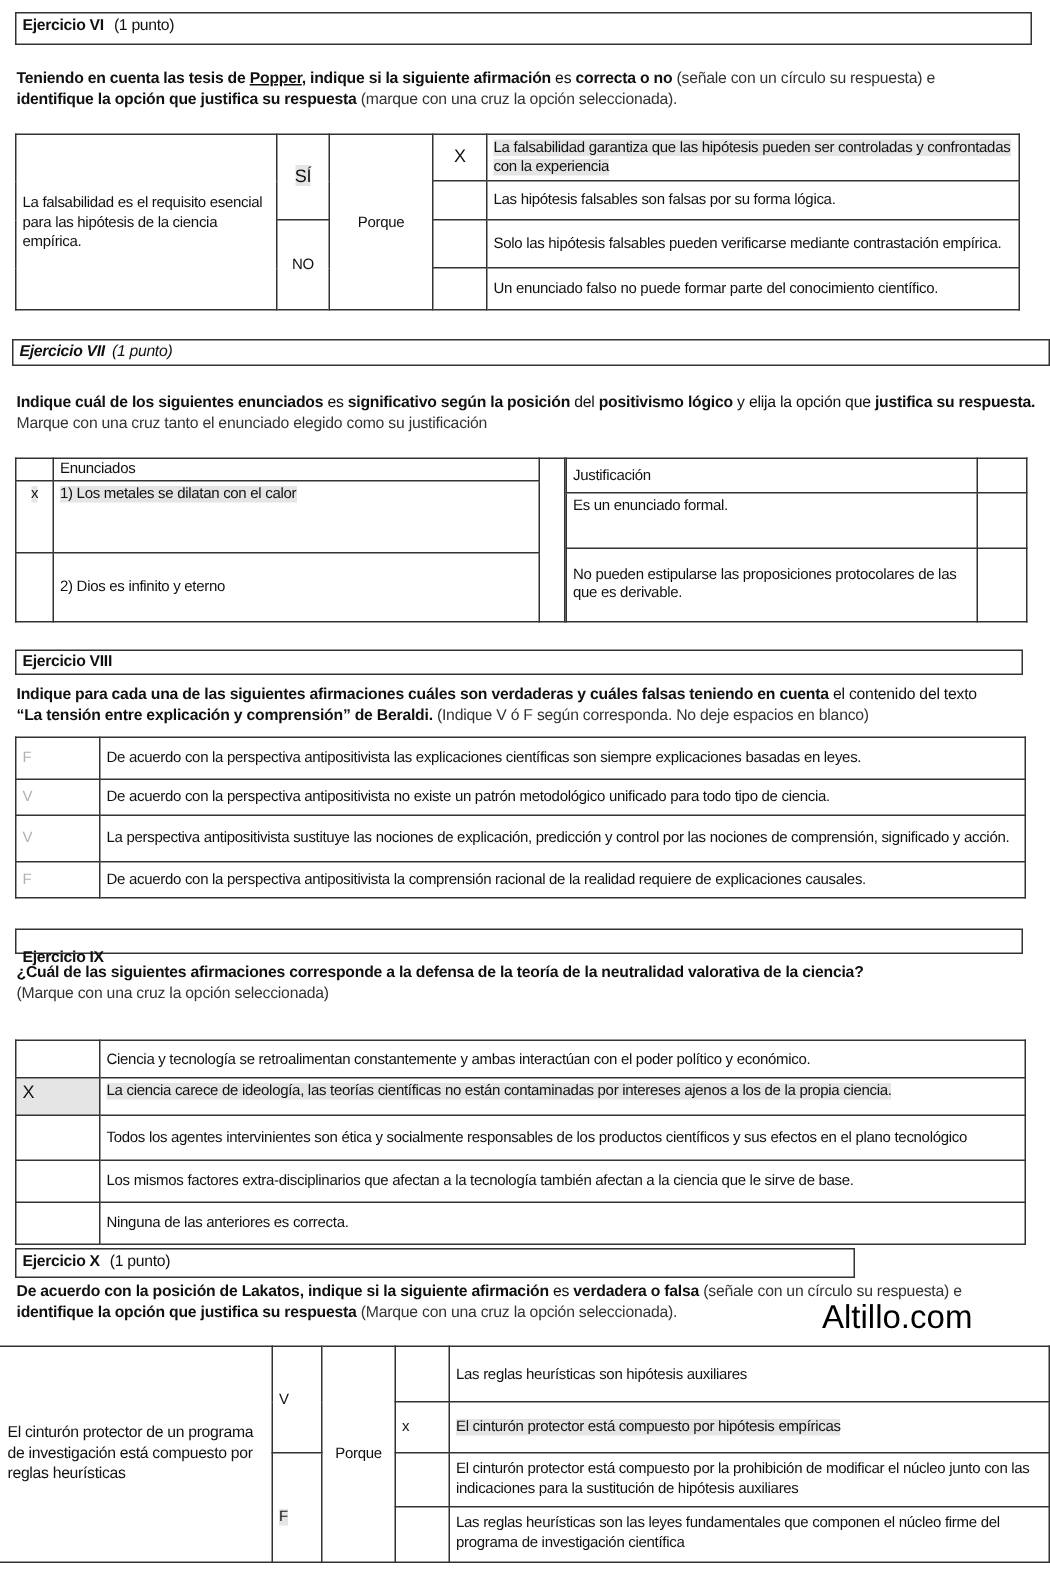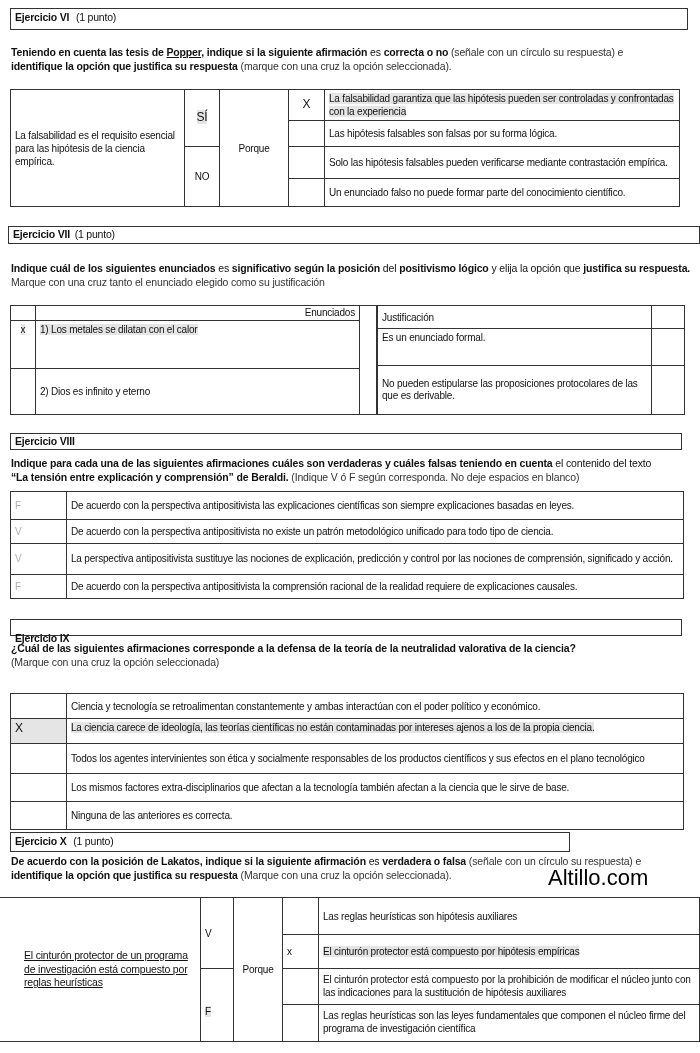--- a/index.html
+++ b/index.html
@@ -58,32 +58,32 @@
     <td class="center mark"></td>
     <td>Solo las hipótesis falsables pueden verificarse mediante contrastación empírica.</td>
   </tr>
   <tr style="height:28px;">
     <td class="center mark"></td>
     <td>Un enunciado falso no puede formar parte del conocimiento científico.</td>
   </tr>
 </tbody>
   </table>
 
-<div class="hdr-box" style="left:8px; top:226px; width:692px; height:18px; padding-top:1px;">
+<div class="hdr-box" style="left:8px; top:226px; width:692px; height:18px; padding-top:1px;font-style:italic;">
   <b>Ejercicio VII</b>
   <span style="margin-left:2px;">(1 punto)</span>
 </div>
 
 <div class="instr" style="left:11px; top:261px; width:685px;">
   <b>Indique cuál de los siguientes enunciados</b><span> es </span><b>significativo según la posición</b><span> del </span><b>positivismo lógico</b><span> y elija la opción que </span><b>justifica su respuesta.</b><span class="light"> Marque con una cruz tanto el enunciado elegido como su justificación</span>
 </div>
 
 <table style="left:10px; top:305px; width:350px; height:110px;">
   <tbody>
-      <tr style="height:14px;text-align:right;">
+      <tr style="height:14px;">
     <td style="width:16px; border-top:1px solid #333;"></td>
     <td style="padding-top:0; padding-bottom:0;">Enunciados</td>
   </tr>
   <tr style="height:46px;">
     <td class="center" style="vertical-align:top;"><span class="hl">x</span></td>
     <td style="vertical-align:top;"><span class="hl">1) Los metales se dilatan con el calor</span></td>
   </tr>
   <tr style="height:44px;">
     <td class="center"></td>
     <td>2) Dios es infinito y eterno</td>
@@ -182,21 +182,21 @@
 <div class="instr" style="left:11px; top:854px; width:688px;">
   <b>De acuerdo con la posición de Lakatos, indique si la siguiente afirmación</b><span> es </span><b>verdadera o falsa</b><span class="light"> (señale con un círculo su respuesta)  e</span><br>
   <b>identifique la opción que justifica su respuesta</b><span class="light"> (Marque con una cruz la opción seleccionada).</span>
 </div>
 
 <div class="watermark" style="left:548px; top:864px;">Altillo.com</div>
 
 <table style="left:0px; top:897px; width:700px; height:145px; border-right:none;">
   <tbody>
       <tr style="height:37px;">
-    <td rowspan="4" style="width:172px; border-left:none; padding-left:24px; line-height:1.3; font-size:10.5px;text-decoration:underline;">El cinturón protector de un programa de investigación está compuesto por reglas heurísticas</td>
+    <td rowspan="4" style="width:172px; border-left:none; padding-left:5px; line-height:1.3; font-size:10.5px;">El cinturón protector de un programa de investigación está compuesto por reglas heurísticas</td>
     <td rowspan="2" style="width:24px; padding-left:4px;">V</td>
     <td rowspan="4" class="center" style="width:40px;">Porque</td>
     <td style="width:27px;"></td>
     <td style="border-right:1px solid #333;">Las reglas heurísticas son hipótesis auxiliares</td>
   </tr>
   <tr style="height:34px;">
     <td>x</td>
     <td><span class="hl">El cinturón protector está compuesto por hipótesis empíricas</span></td>
   </tr>
   <tr style="height:35px;">

